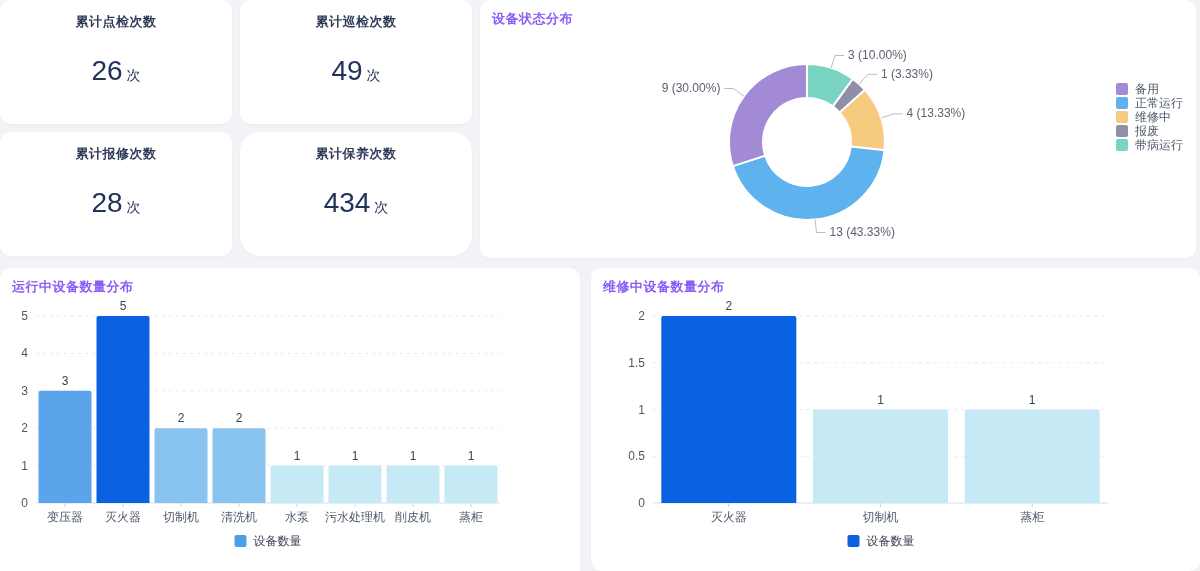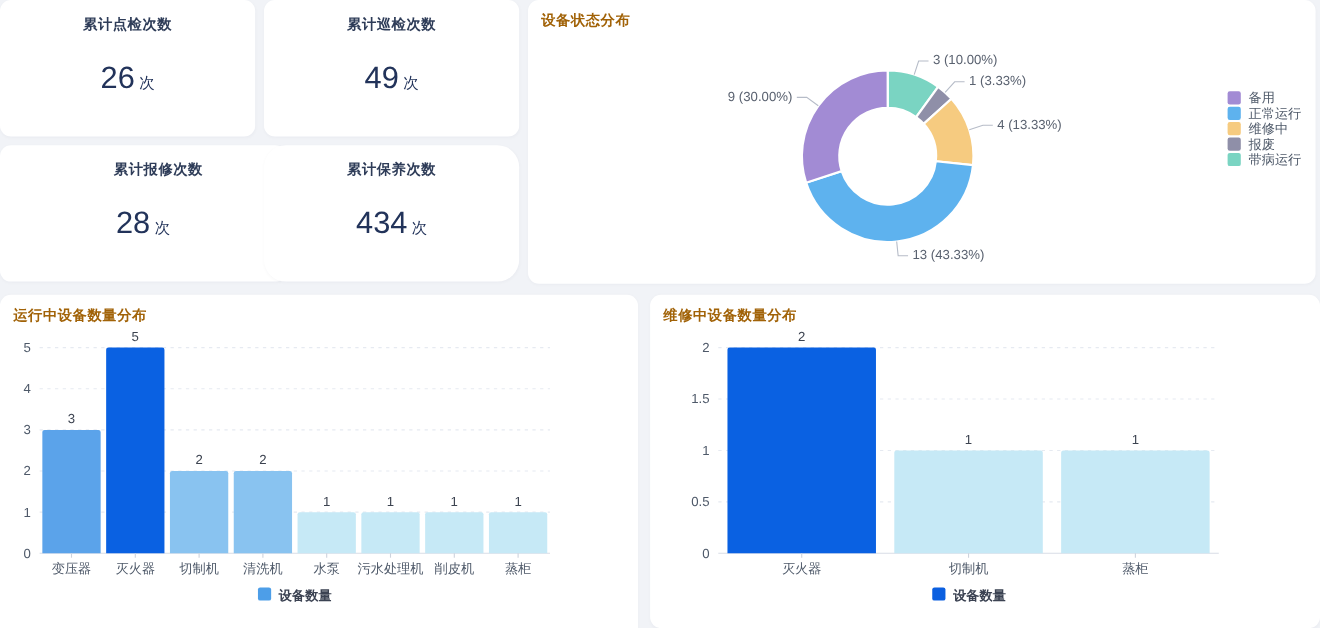--- a/index.html
+++ b/index.html
@@ -10,52 +10,52 @@
     position:relative;overflow:hidden;
     -webkit-font-smoothing:antialiased;
   }
   .card{
     position:absolute;background:#ffffff;border-radius:10px;
     box-shadow:0 1px 3px rgba(30,40,70,0.03);
   }
   
   #stat-card-0{left:0;top:0;width:232px;height:124px;}
   #stat-card-1{left:240px;top:0;width:232px;height:124px;}
-  #stat-card-2{left:0;top:132px;width:232px;height:124px;padding-left:28px;}
+  #stat-card-2{left:0;top:132px;width:232px;height:124px;}
   #stat-card-3{left:240px;top:132px;width:232px;height:124px;border-radius:20px;}
   .stat-label{
     padding-top:13px;text-align:center;
     font-size:13px;font-weight:600;color:#2e3c58;letter-spacing:.5px;
   }
   .stat-value-row{
     position:absolute;top:55px;left:0;width:100%;text-align:center;color:#22335a;
   }
   .stat-value{font-size:28px;font-weight:400;}
   .stat-unit{font-size:14px;margin-left:4px;}
   
   #donut-card{left:480px;top:0;width:716px;height:258px;}
   .chart-title{
     position:absolute;left:12px;top:10px;
-    font-size:13px;font-weight:600;color:#a16207;letter-spacing:.5px;
+    font-size:13px;font-weight:600;color:#8b5cf6;letter-spacing:.5px;
   }
   #donut-svg{position:absolute;left:0;top:0;}
   #donut-legend{
     position:absolute;left:636px;top:82px;
     display:flex;flex-direction:column;
   }
   .legend-item{display:flex;align-items:center;gap:7px;cursor:pointer;}
   .legend-swatch{width:12px;height:12px;border-radius:2px;flex:0 0 auto;}
   .legend-text{font-size:12px;color:#4e5969;line-height:14px;white-space:nowrap;}
   
   #running-card{left:0;top:268px;width:580px;height:348px;}
   #repair-card{left:591px;top:268px;width:609px;height:303px;}
   .bar-svg{position:absolute;left:0;top:0;}
   .bar-legend{
     position:absolute;top:266px;transform:translateX(-50%);
-    display:flex;gap:7px;cursor:pointer;font-weight:bold;
+    display:flex;align-items:center;gap:7px;cursor:pointer;
   }
   #running-legend{left:268px;}
   #repair-legend{left:290px;}
   .bar-legend .legend-text{color:#3b4252;}
 </style>
 </head>
 <body>
 
 <div class="card" id="stat-card-0">
   <div class="stat-label">累计点检次数</div>

